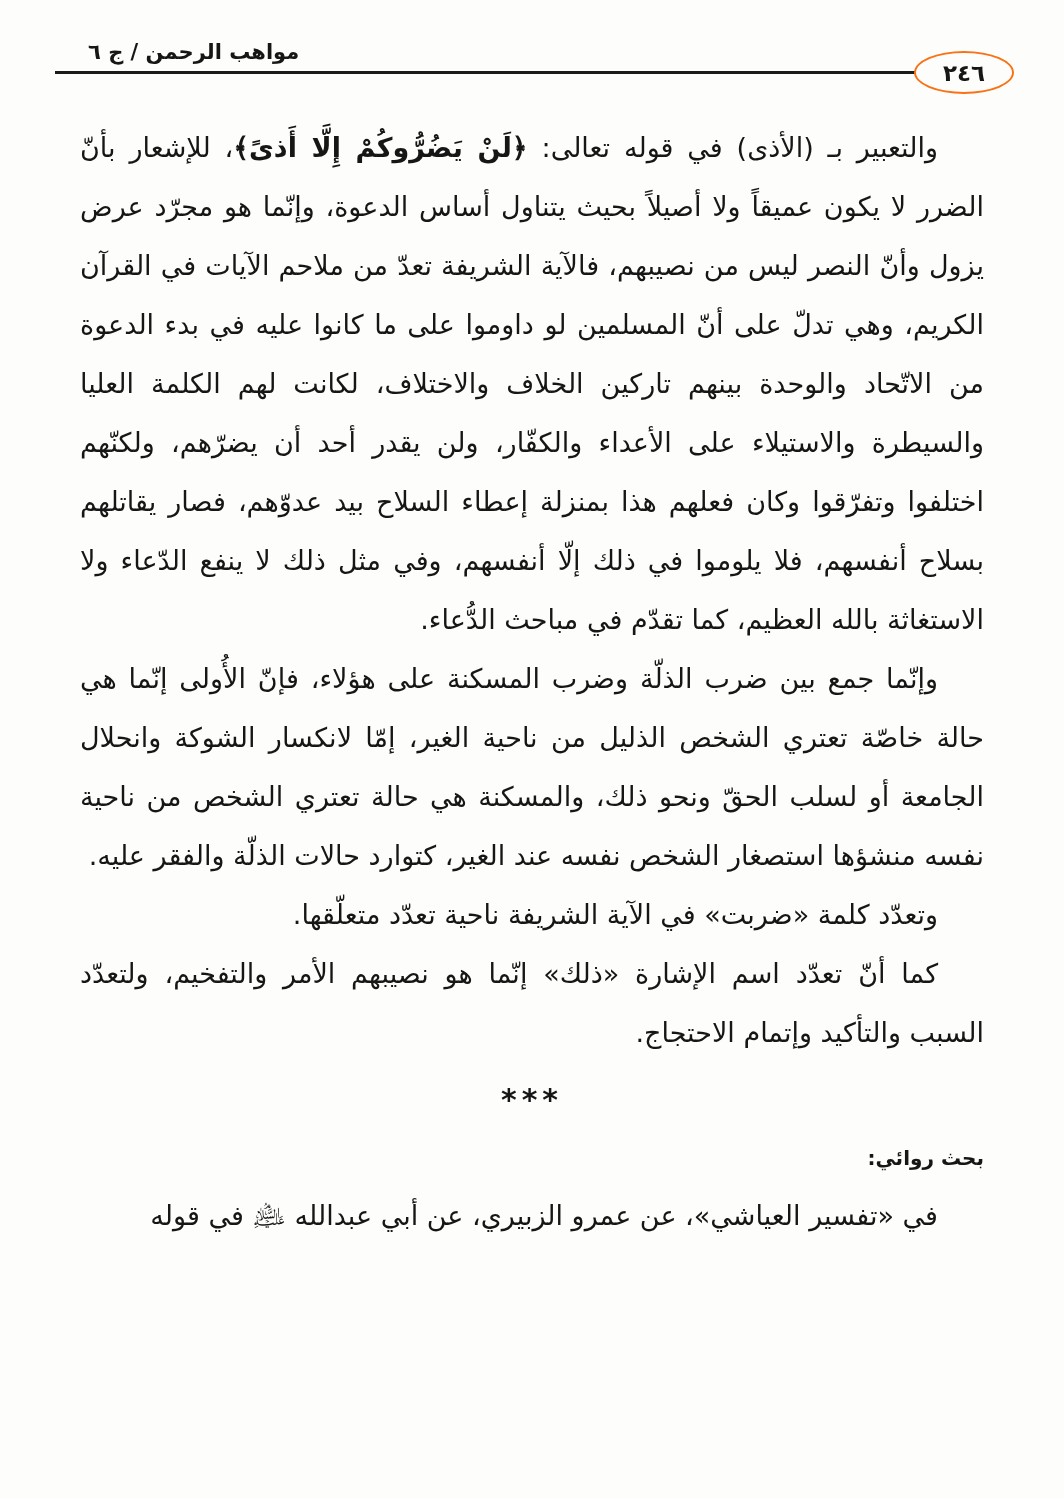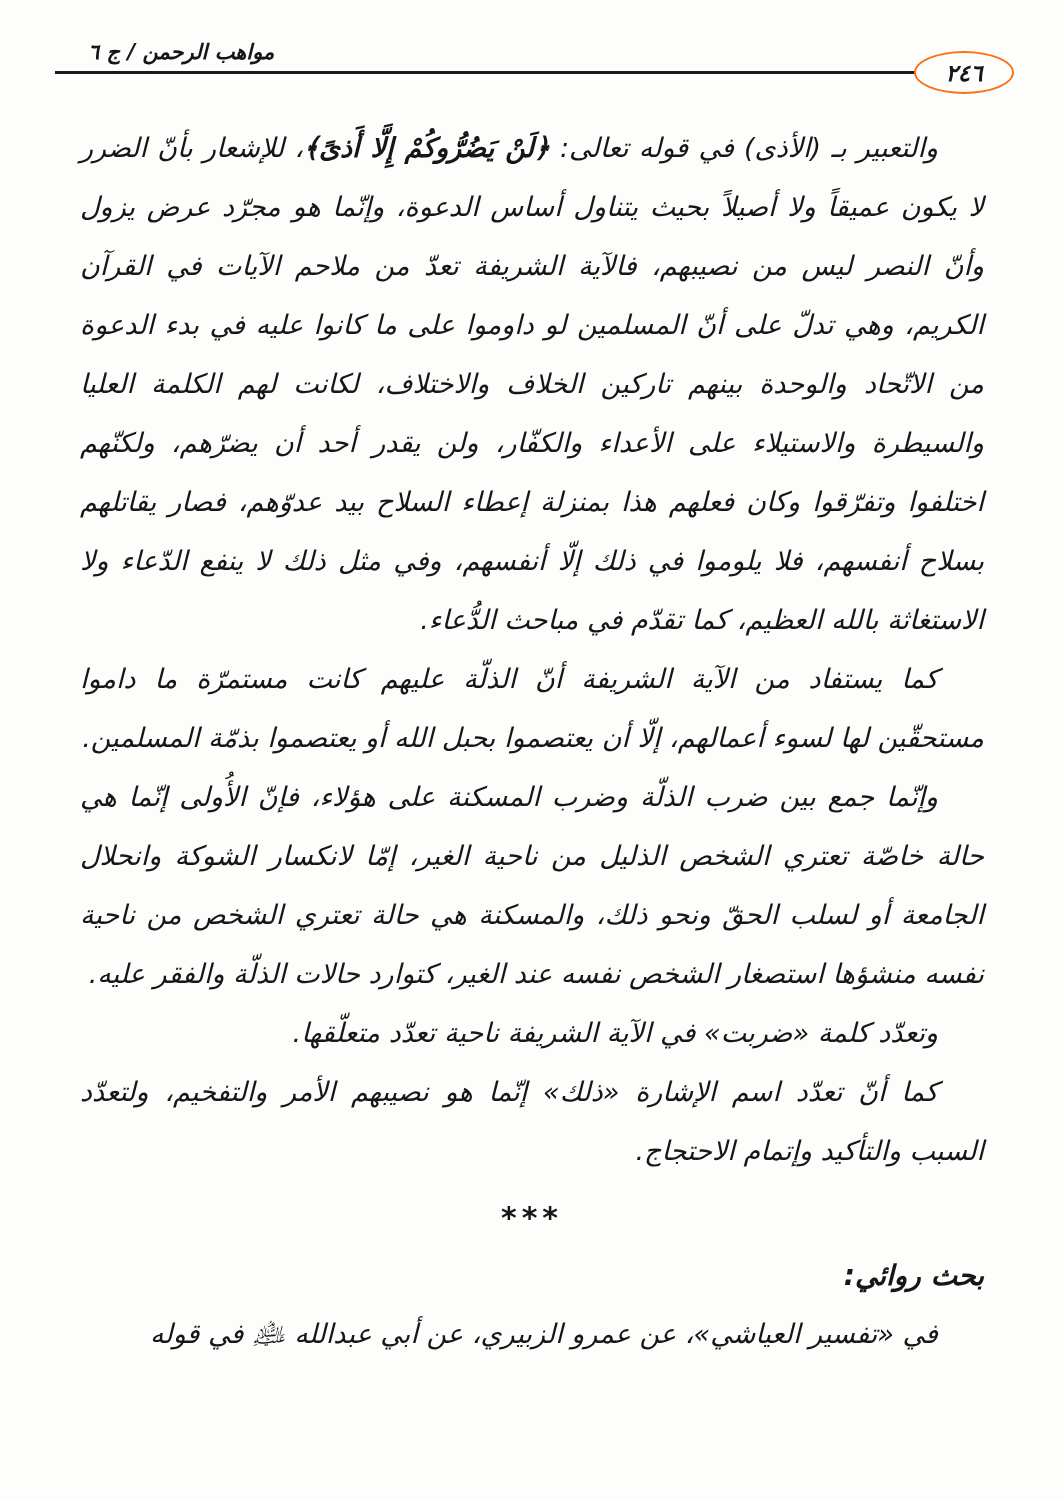--- a/index.html
+++ b/index.html
@@ -7,21 +7,20 @@
   .page {
     position: relative;
     width: 1064px;
     height: 1499px;
     margin: 0 auto;
     background: #fdfdfb;
     direction: rtl;
     font-family: "DejaVu Sans", "Liberation Serif", sans-serif;
     color: #161616;
     overflow: hidden;
-    font-style: italic;
   }
   
   .page-header { position: absolute; top: 0; left: 0; right: 0; height: 112px; }
   .header-title {
     position: absolute;
     left: 88px;
     top: 40px;
     font-size: 21px;
     font-weight: bold;
     direction: rtl;
@@ -71,21 +70,21 @@
   .separator {
     text-align: center;
     font-size: 30px;
     font-weight: bold;
     letter-spacing: 5px;
     line-height: 52px;
     margin-top: 12px;
     text-indent: 0;
   }
   .section-heading {
-    font-size: 28px;
+    font-size: 20px;
     font-weight: bold;
     line-height: 56px;
     margin-top: 4px;
   }
   .honorific { font-size: 26px; }
 </style>
 </head>
 <body>
 
 <div class="page">
@@ -95,21 +94,20 @@
     <div class="header-rule"></div>
     <div class="page-number-cartouche">
       <span>٢٤٦</span>
     </div>
   </header>
 
   <main class="page-body">
 
     <p class="para"><span>والتعبير بـ (الأذى) في قوله تعالى: </span><span class="verse">﴿لَنْ يَضُرُّوكُمْ إِلَّا أَذىً﴾</span><span>، للإشعار بأنّ الضرر لا يكون عميقاً ولا أصيلاً بحيث يتناول أساس الدعوة، وإنّما هو مجرّد عرض يزول وأنّ النصر ليس من نصيبهم، فالآية الشريفة تعدّ من ملاحم الآيات في القرآن الكريم، وهي تدلّ على أنّ المسلمين لو داوموا على ما كانوا عليه في بدء الدعوة من الاتّحاد والوحدة بينهم تاركين الخلاف والاختلاف، لكانت لهم الكلمة العليا والسيطرة والاستيلاء على الأعداء والكفّار، ولن يقدر أحد أن يضرّهم، ولكنّهم اختلفوا وتفرّقوا وكان فعلهم هذا بمنزلة إعطاء السلاح بيد عدوّهم، فصار يقاتلهم بسلاح أنفسهم، فلا يلوموا في ذلك إلّا أنفسهم، وفي مثل ذلك لا ينفع الدّعاء ولا الاستغاثة بالله العظيم، كما تقدّم في مباحث الدُّعاء.</span></p>
 
-    <p class="para">كما يستفاد من الآية الشريفة أنّ الذلّة عليهم كانت مستمرّة ما داموا مستحقّين لها لسوء أعمالهم، إلّا أن يعتصموا بحبل الله أو يعتصموا بذمّة المسلمين.</p>
 
     <p class="para">وإنّما جمع بين ضرب الذلّة وضرب المسكنة على هؤلاء، فإنّ الأُولى إنّما هي حالة خاصّة تعتري الشخص الذليل من ناحية الغير، إمّا لانكسار الشوكة وانحلال الجامعة أو لسلب الحقّ ونحو ذلك، والمسكنة هي حالة تعتري الشخص من ناحية نفسه منشؤها استصغار الشخص نفسه عند الغير، كتوارد حالات الذلّة والفقر عليه.</p>
 
     <p class="para">وتعدّد كلمة «ضربت» في الآية الشريفة ناحية تعدّد متعلّقها.</p>
 
     <p class="para">كما أنّ تعدّد اسم الإشارة «ذلك» إنّما هو نصيبهم الأمر والتفخيم، ولتعدّد السبب والتأكيد وإتمام الاحتجاج.</p>
 
     <div class="separator">***</div>
 
     <h2 class="section-heading">بحث روائي:</h2>

